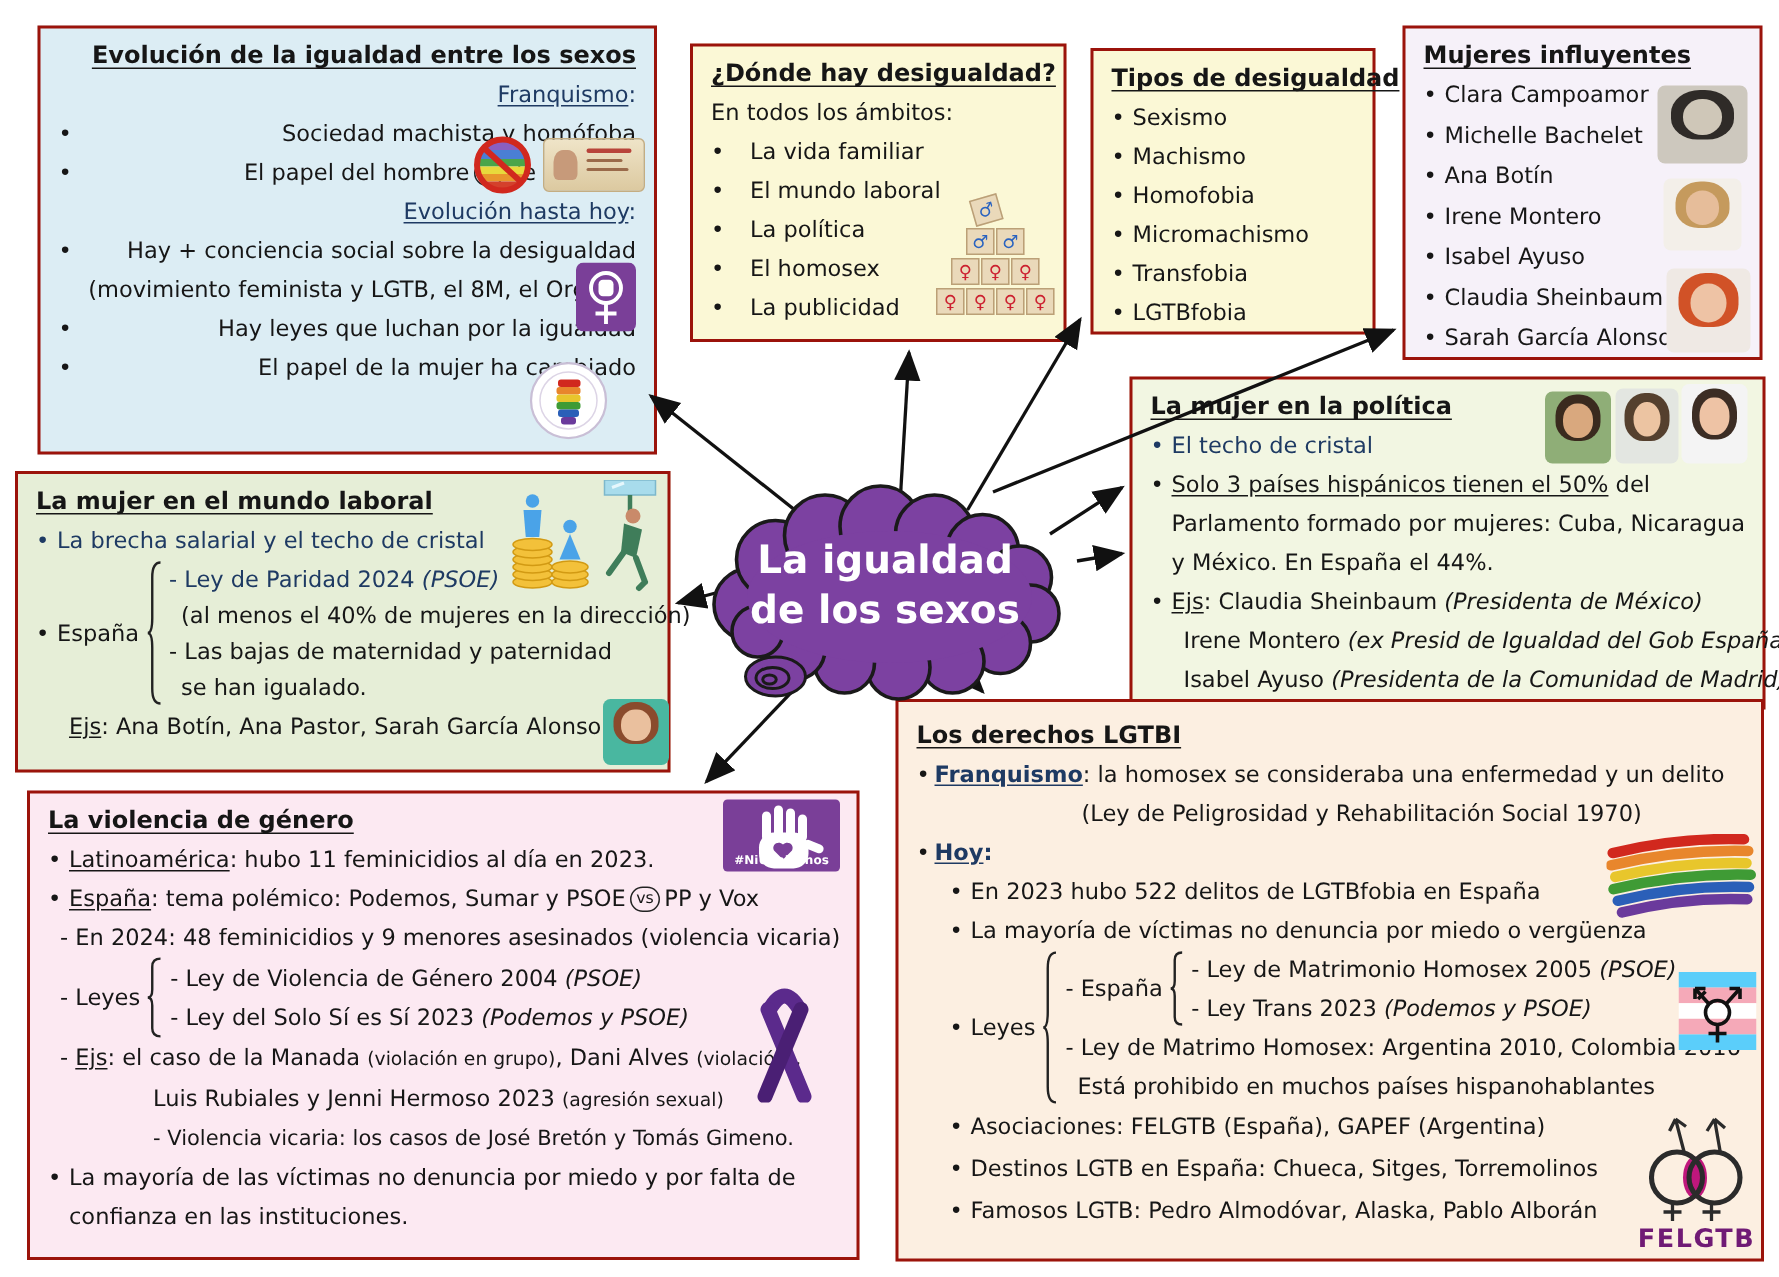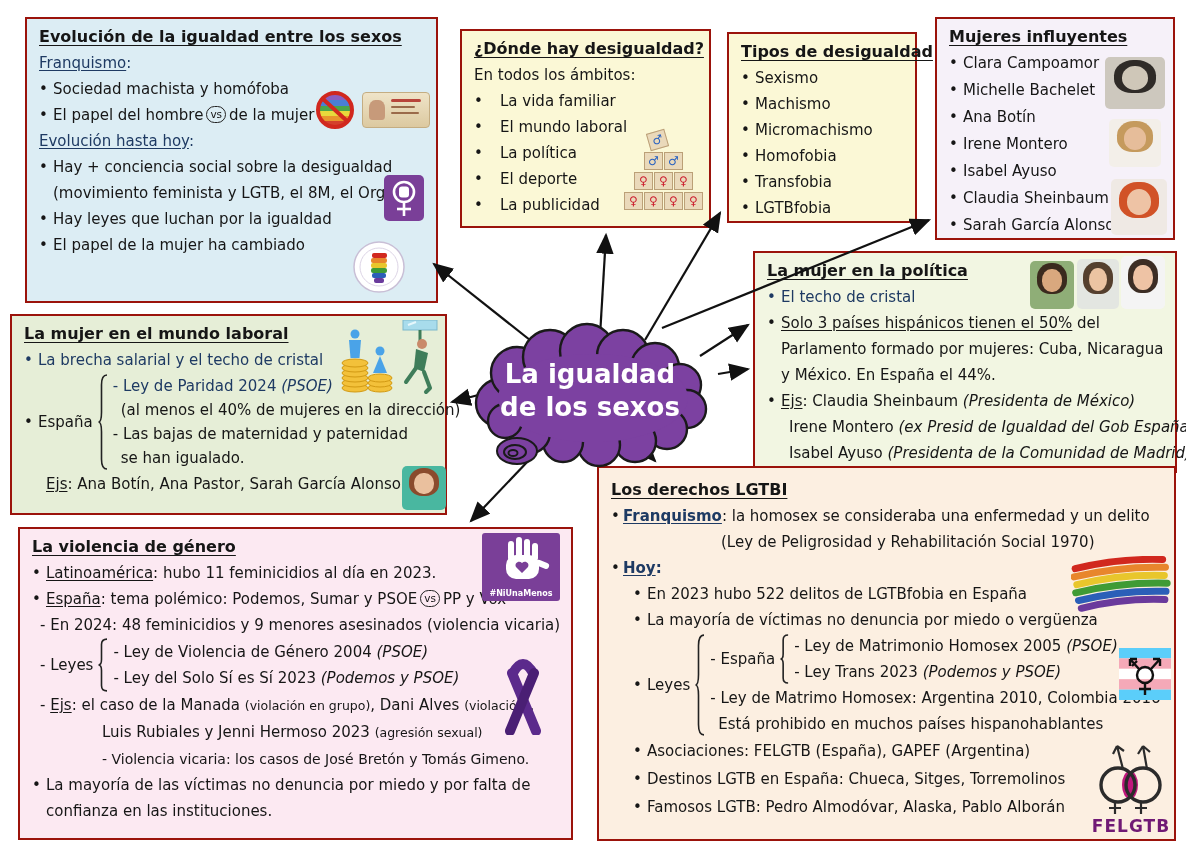--- a/index.html
+++ b/index.html
@@ -30,21 +30,21 @@
   #cloud{position:absolute;left:455px;top:320px;width:270px;height:152px;z-index:6;}
   #cloud-text{position:absolute;left:0;top:0;right:0;bottom:0;display:flex;flex-direction:column;
       align-items:center;justify-content:center;padding-bottom:10px;color:#fff;font-weight:bold;
       font-size:26px;line-height:33px;}
   #arrows{position:absolute;left:0;top:0;z-index:4;pointer-events:none;}
   
   .blk{position:absolute;width:19px;height:18px;background:#ead9ba;border:1px solid #bba077;
        font-size:12px;line-height:17px;text-align:center;box-sizing:border-box;}
   .blk.m{color:#2a63c0;} .blk.f{color:#cc2030;}
   
-  #nium{position:absolute;left:462px;top:4px;width:78px;height:68px;background:#7a3f98;border-radius:3px;}
+  #nium{position:absolute;left:462px;top:4px;width:78px;height:48px;background:#7a3f98;border-radius:3px;}
   #nium .txt{position:absolute;bottom:3px;left:0;right:0;text-align:center;color:#fff;font-size:8px;font-weight:bold;}
   
   #felgtb-wrap{position:absolute;left:486px;top:272px;width:92px;height:96px;text-align:center;}
   #felgtb-wrap .txt{font-weight:bold;font-size:17px;color:#701a75;letter-spacing:1px;margin-top:-4px;}
 </style>
 </head>
 <body>
 
 <div id="canvas">
 
@@ -60,21 +60,21 @@
       <line x1="645" y1="340" x2="720" y2="213"></line>
       <line x1="662" y1="328" x2="929" y2="220"></line>
       <line x1="700" y1="356" x2="748" y2="325"></line>
       <line x1="718" y1="374" x2="748" y2="369"></line>
       <line x1="497" y1="390" x2="452" y2="402"></line>
       <line x1="550" y1="438" x2="471" y2="521"></line>
       <line x1="626" y1="430" x2="655" y2="461"></line>
     </g>
   </svg>
 
-  <div class="box" id="box-evolucion" style="left:25px;top:17px;width:413px;height:286px;background:#dcedf4;">
+  <div class="box" id="box-evolucion" style="left:25px;top:17px;width:413px;height:286px;background:#dcedf4;text-align:right;">
     <div class="title">Evolución de la igualdad entre los sexos</div>
     <div class="sub navy"><span class="u">Franquismo</span><span>:</span></div>
     <div class="li"><span>Sociedad machista y homófoba</span></div>
     <div class="li"><span>El papel del hombre</span><span class="vs">vs</span><span>de la mujer</span></div>
     <div class="sub navy"><span class="u">Evolución hasta hoy</span><span>:</span></div>
     <div class="li"><span>Hay + conciencia social sobre la desigualdad</span></div>
     <div class="cont"><span>(movimiento feminista y LGTB, el 8M, el Orgullo)</span></div>
     <div class="li"><span>Hay leyes que luchan por la igualdad</span></div>
     <div class="li"><span>El papel de la mujer ha cambiado</span></div>
 
@@ -119,42 +119,42 @@
       </g>
     </svg>
   </div>
 
   <div class="box" id="box-donde" style="left:460px;top:29px;width:251px;height:199px;background:#fbf8d6;">
     <div class="title">¿Dónde hay desigualdad?</div>
     <div class="sub">En todos los ámbitos:</div>
     <div class="li" style="padding-left:26px;"><span>La vida familiar</span></div>
     <div class="li" style="padding-left:26px;"><span>El mundo laboral</span></div>
     <div class="li" style="padding-left:26px;"><span>La política</span></div>
-    <div class="li" style="padding-left:26px;"><span>El deporte</span></div>
+    <div class="li" style="padding-left:26px;"><span>El homosex</span></div>
     <div class="li" style="padding-left:26px;"><span>La publicidad</span></div>
     <div class="icon" style="left:160px;top:100px;width:86px;height:82px;">
       <div class="blk m" style="left:26px;top:0;transform:rotate(-16deg);"><span>♂</span></div>
       <div class="blk m" style="left:22px;top:21px;"><span>♂</span></div>
       <div class="blk m" style="left:42px;top:21px;"><span>♂</span></div>
       <div class="blk f" style="left:12px;top:41px;"><span>♀</span></div>
       <div class="blk f" style="left:32px;top:41px;"><span>♀</span></div>
       <div class="blk f" style="left:52px;top:41px;"><span>♀</span></div>
       <div class="blk f" style="left:2px;top:61px;"><span>♀</span></div>
       <div class="blk f" style="left:22px;top:61px;"><span>♀</span></div>
       <div class="blk f" style="left:42px;top:61px;"><span>♀</span></div>
       <div class="blk f" style="left:62px;top:61px;"><span>♀</span></div>
     </div>
   </div>
 
   <div class="box" id="box-tipos" style="left:727px;top:32px;width:190px;height:191px;background:#fbf8d6;">
     <div class="title">Tipos de desigualdad</div>
     <div class="li"><span>Sexismo</span></div>
     <div class="li"><span>Machismo</span></div>
+    <div class="li"><span>Homofobia</span></div>
     <div class="li"><span>Micromachismo</span></div>
-    <div class="li"><span>Homofobia</span></div>
     <div class="li"><span>Transfobia</span></div>
     <div class="li"><span>LGTBfobia</span></div>
   </div>
 
   <div class="box" id="box-mujeres" style="left:935px;top:17px;width:240px;height:223px;background:#f6f1f9;">
     <div class="title">Mujeres influyentes</div>
     <div class="li" style="line-height:27px;"><span>Clara Campoamor</span></div>
     <div class="li" style="line-height:27px;"><span>Michelle Bachelet</span></div>
     <div class="li" style="line-height:27px;"><span>Ana Botín</span></div>
     <div class="li" style="line-height:27px;"><span>Irene Montero</span></div>

